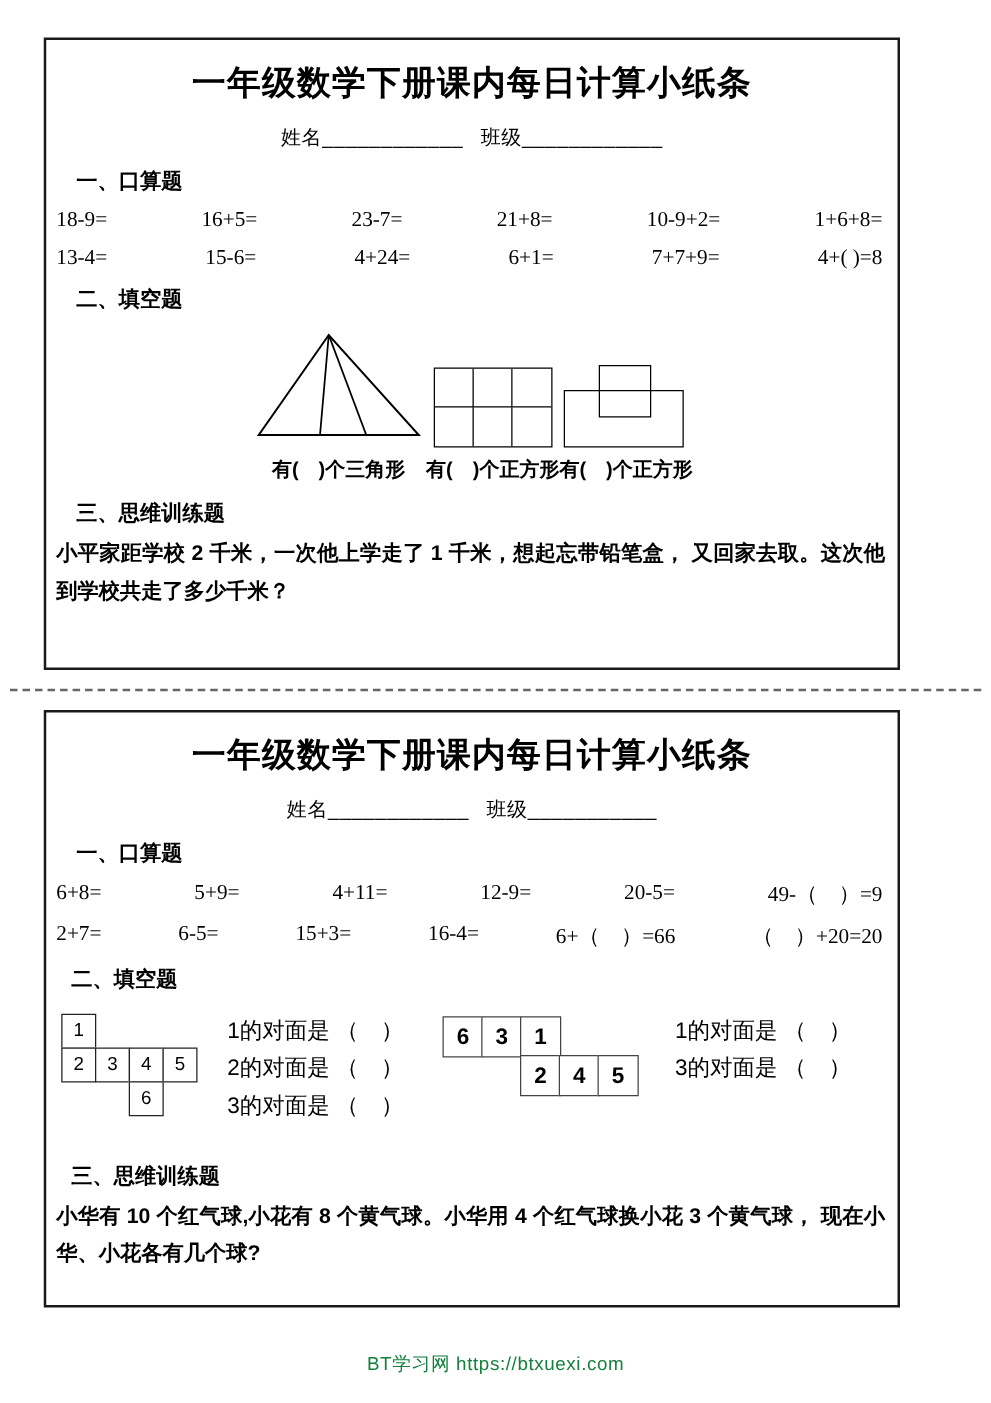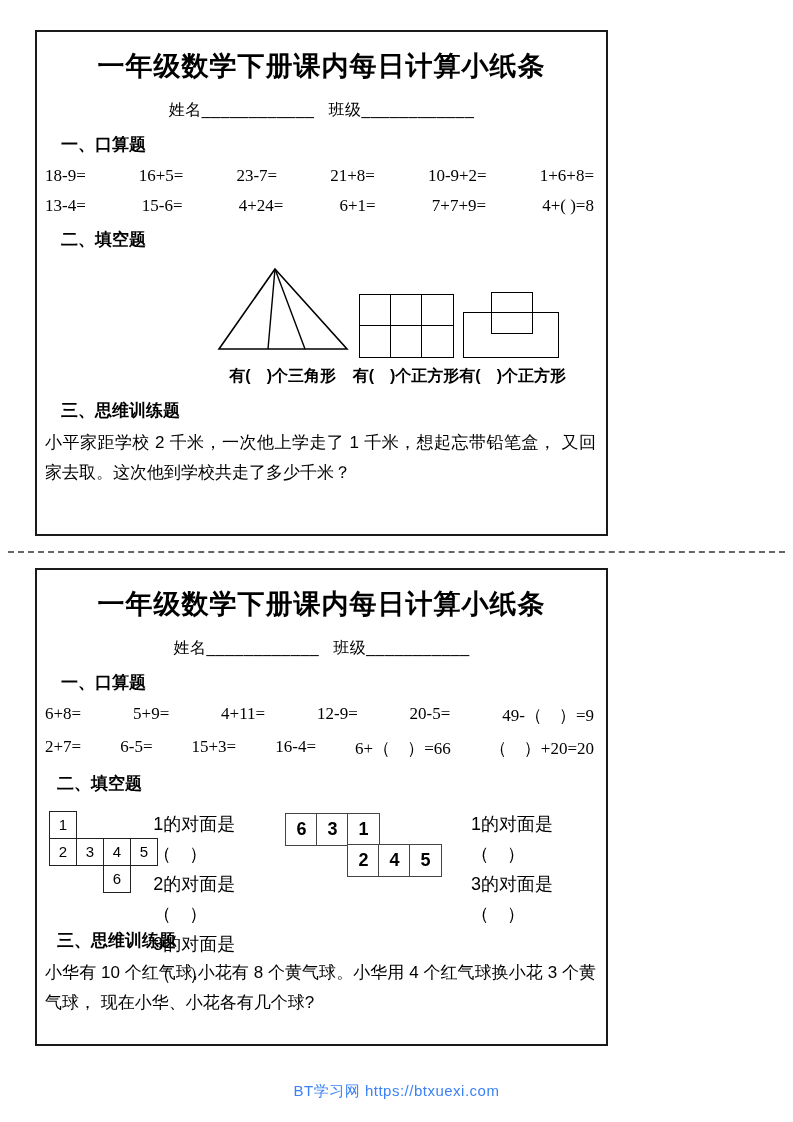--- a/index.html
+++ b/index.html
@@ -7,21 +7,21 @@
   body {
     background:#ffffff;
     color:#000;
     font-family:"Liberation Sans", sans-serif;
     position:relative;
     overflow:hidden;
   }
   .sheet {
     position:absolute;
     left:35px;
-    width:573px;
+    width:685px;
     border:2px solid #1a1a1a;
     background:#fff;
   }
   #sheet1 { top:30px; height:506px; }
   #sheet2 { top:568px; height:478px; }
 
   .title {
     text-align:center;
     font-size:27px;
     font-weight:bold;
@@ -48,21 +48,21 @@
     justify-content:space-between;
     padding:0 12px 0 8px;
     font-size:17px;
     margin:10px 0;
   }
   .prob { white-space:nowrap;font-family:Liberation Serif, serif; }
 
   
   .figures {
     display:flex;
-    justify-content:flex-end;
+    justify-content:center;
     align-items:flex-end;
     margin-top:14px;
     padding:0 40px;
     height:122px;
   }
   .fig { text-align:center; }
   .caption { font-weight:bold; font-size:16px; margin-top:8px; }
 
   .grid3x2 {
     display:grid;
@@ -111,37 +111,38 @@
   .qcol { font-size:18px; line-height:30px; margin-top:4px; }
   .qcol1 { margin-left:22px; width:160px; }
   .qcol2 { margin-left:26px; width:170px; }
   .net2wrap { margin-left:14px; }
 
   .think-text {
     font-size:17px;
     line-height:1.75;
     padding:2px 10px 0 8px;
     text-align:justify;
+    font-weight:bold;
   }
 
   .divider {
     position:absolute;
     left:8px;
     top:551px;
     width:777px;
     border-top:2px dashed #666;
   }
 
   .watermark {
     position:absolute;
     left:0; right:0;
     top:1082px;
     text-align:center;
     font-size:15px;
-    color:#3b82f6;
+    color:#15803d;
     letter-spacing:0.5px;
   }
 </style>
 </head>
 <body>
 
 <div class="sheet" id="sheet1">
   <div class="title">一年级数学下册课内每日计算小纸条</div>
 
   <div class="nameline">

